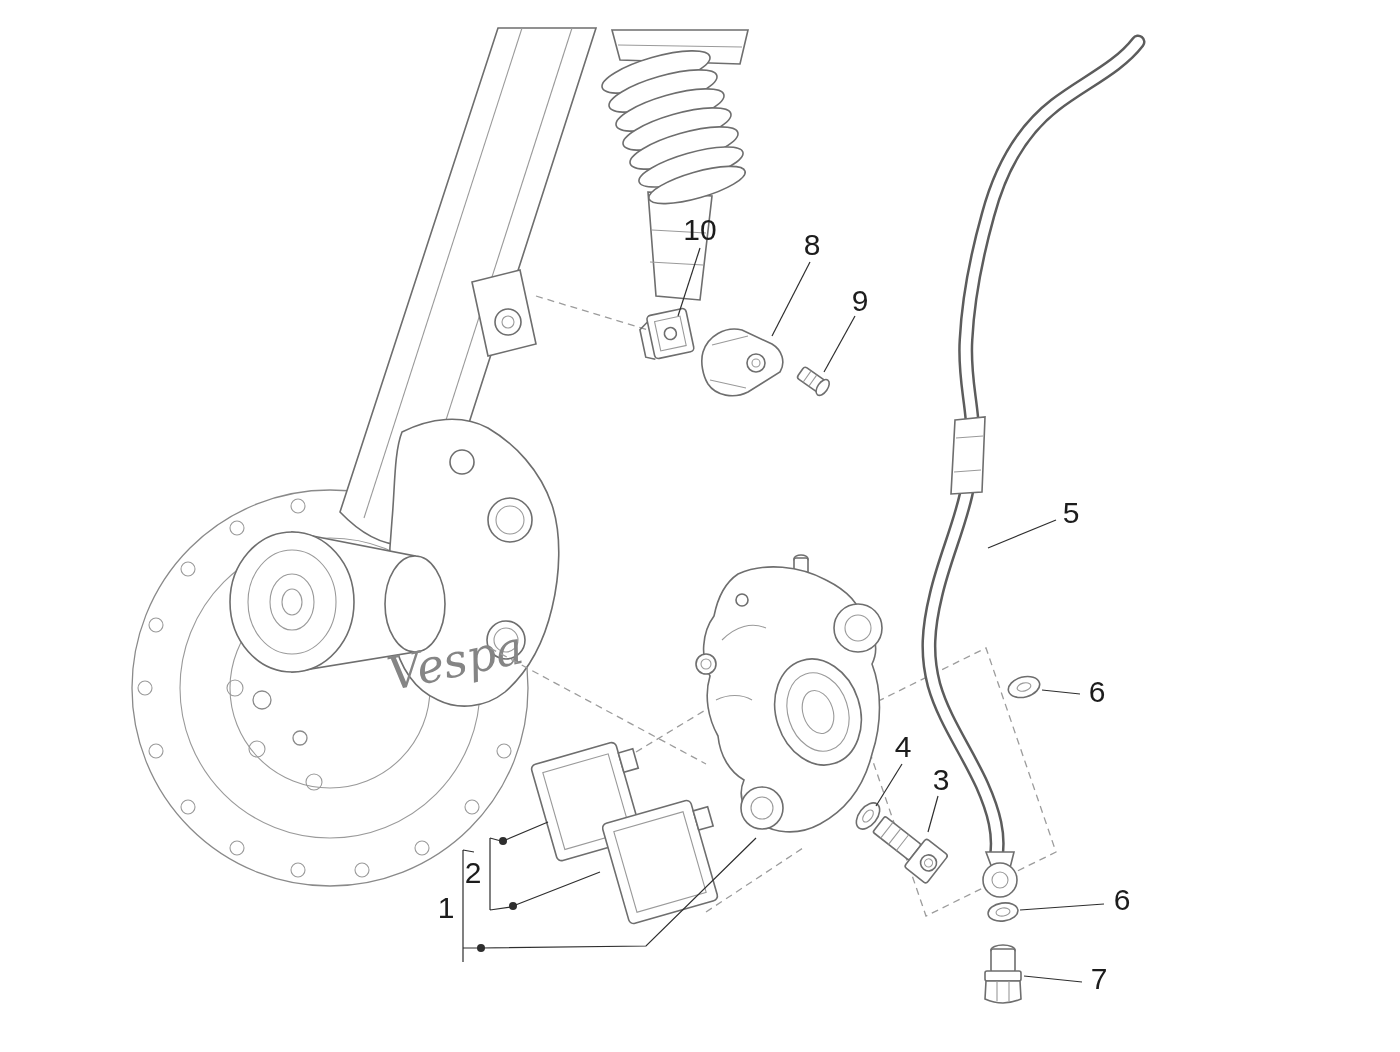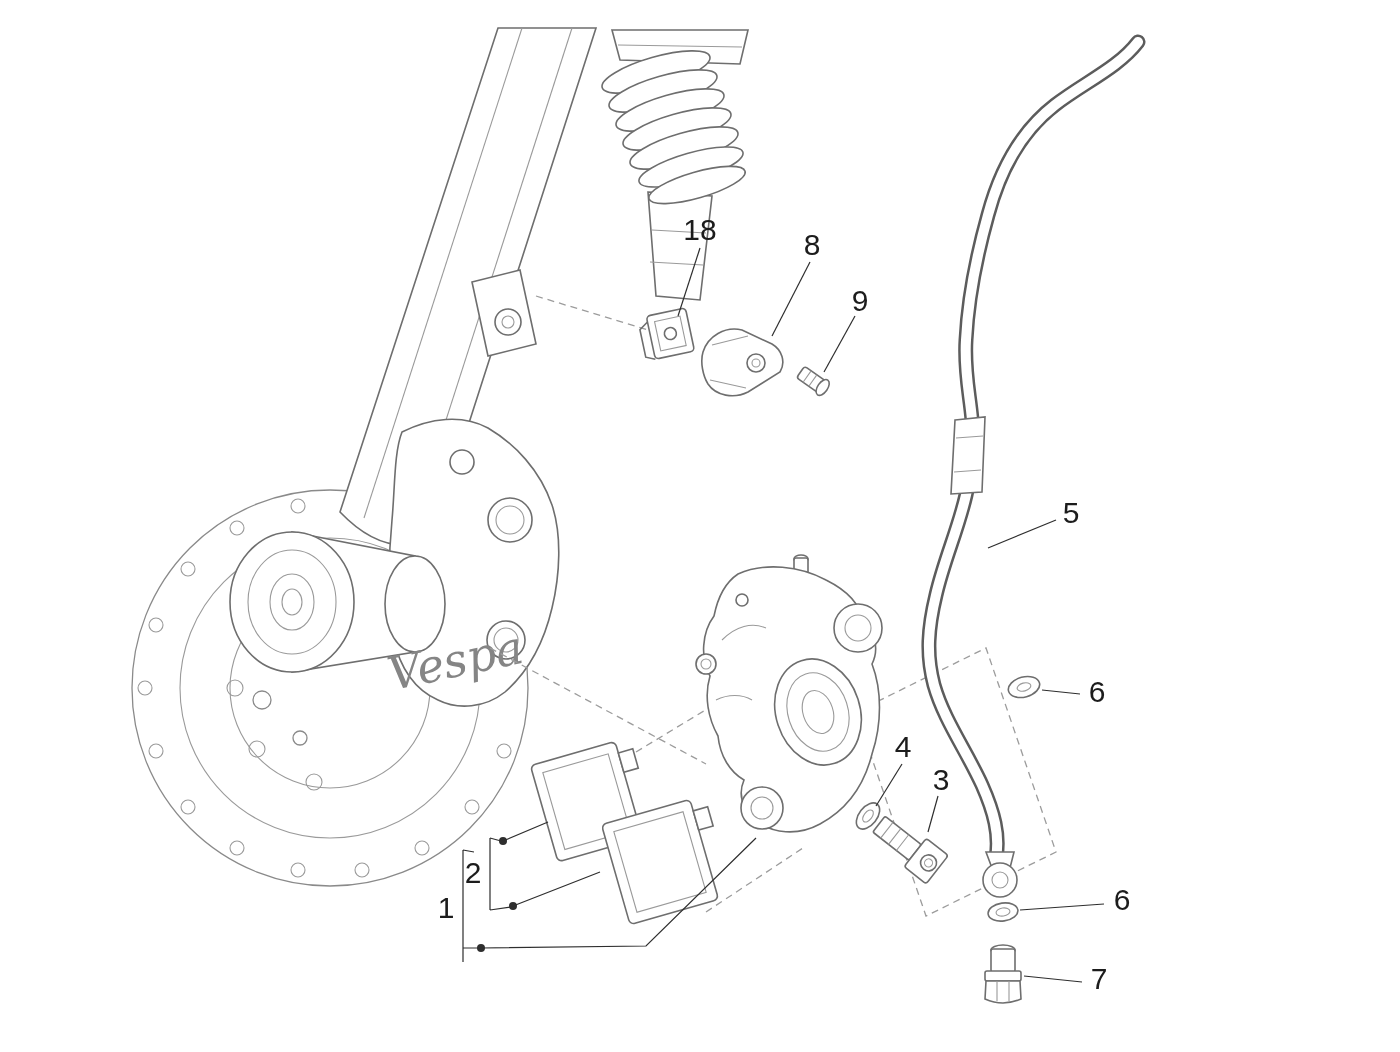--- a/index.html
+++ b/index.html
@@ -252,21 +252,21 @@
       <circle class="dot" cx="503" cy="841" r="4"></circle>
       <circle class="dot" cx="513" cy="906" r="4"></circle>
       <path class="lead" d="M503 841 L548 822 M513 906 L600 872"></path>
 
       <path class="lead" d="M463 850 L463 962 M463 850 L474 852 M463 948 L479 948"></path>
       <circle class="dot" cx="481" cy="948" r="4"></circle>
       <path class="lead" d="M481 948 L646 946 L756 838"></path>
     </g>
   </svg>
 
-  <div class="callout" style="left:700px;top:230px">18</div>
+  <div class="callout" style="left:700px;top:230px">10</div>
   <div class="callout" style="left:812px;top:245px">8</div>
   <div class="callout" style="left:860px;top:301px">9</div>
   <div class="callout" style="left:1071px;top:513px">5</div>
   <div class="callout" style="left:1097px;top:692px">6</div>
   <div class="callout" style="left:903px;top:747px">4</div>
   <div class="callout" style="left:941px;top:780px">3</div>
   <div class="callout" style="left:1122px;top:900px">6</div>
   <div class="callout" style="left:1099px;top:979px">7</div>
   <div class="callout" style="left:473px;top:873px">2</div>
   <div class="callout" style="left:446px;top:908px">1</div>

